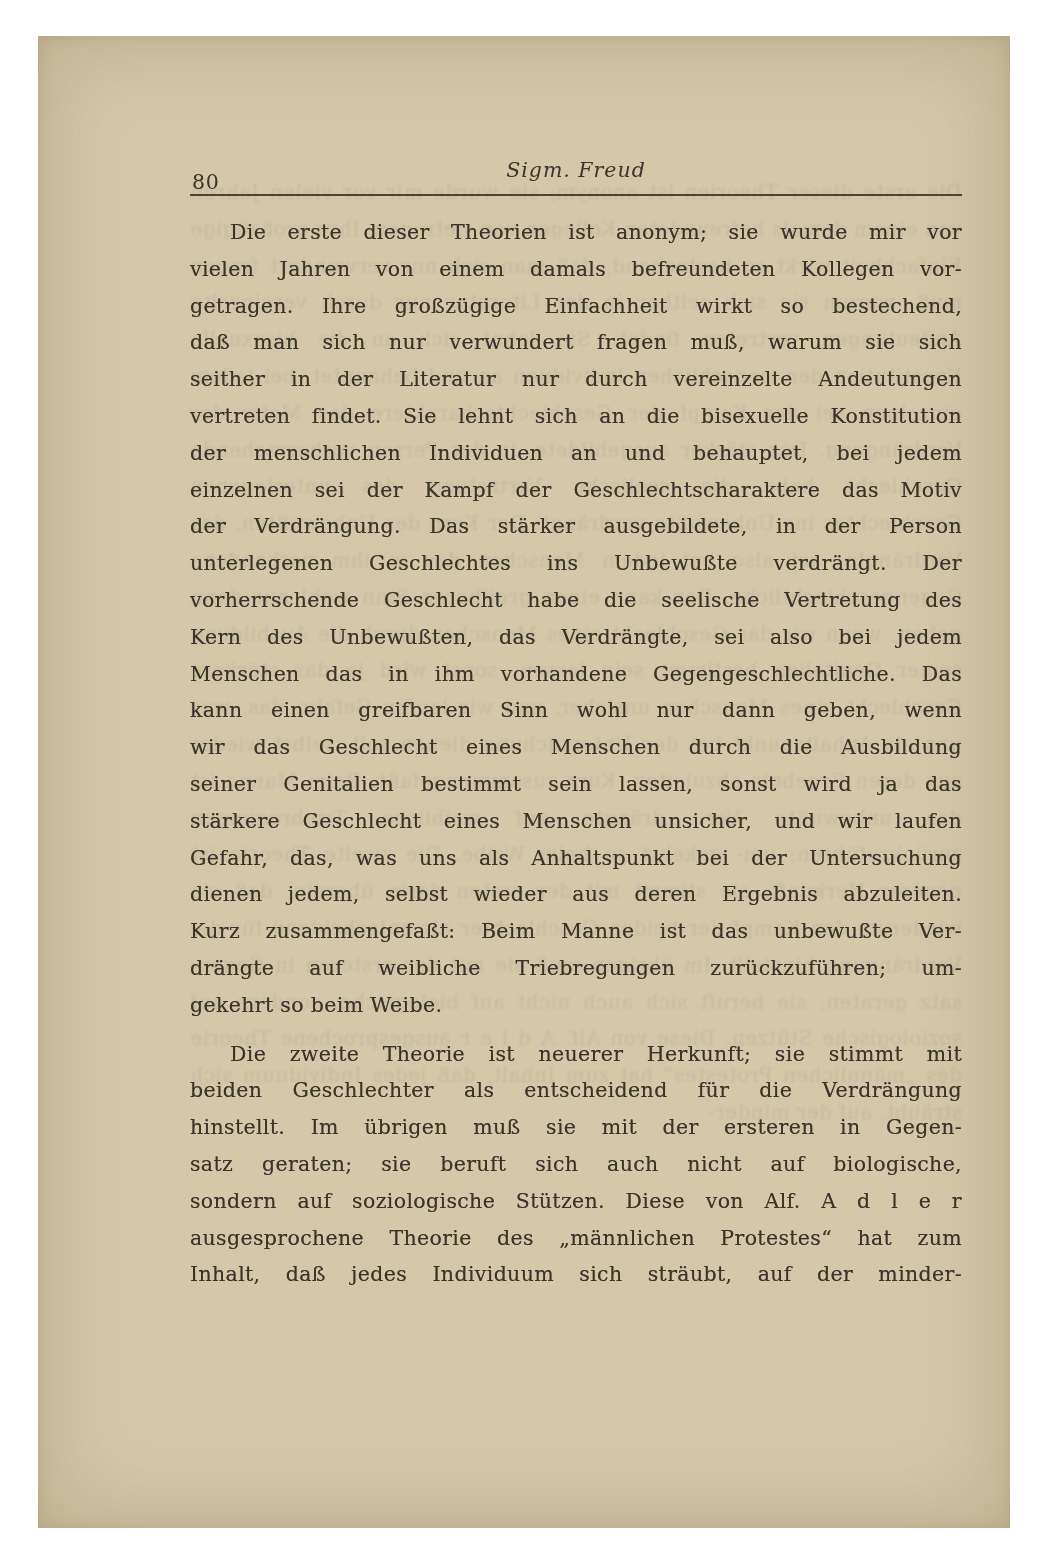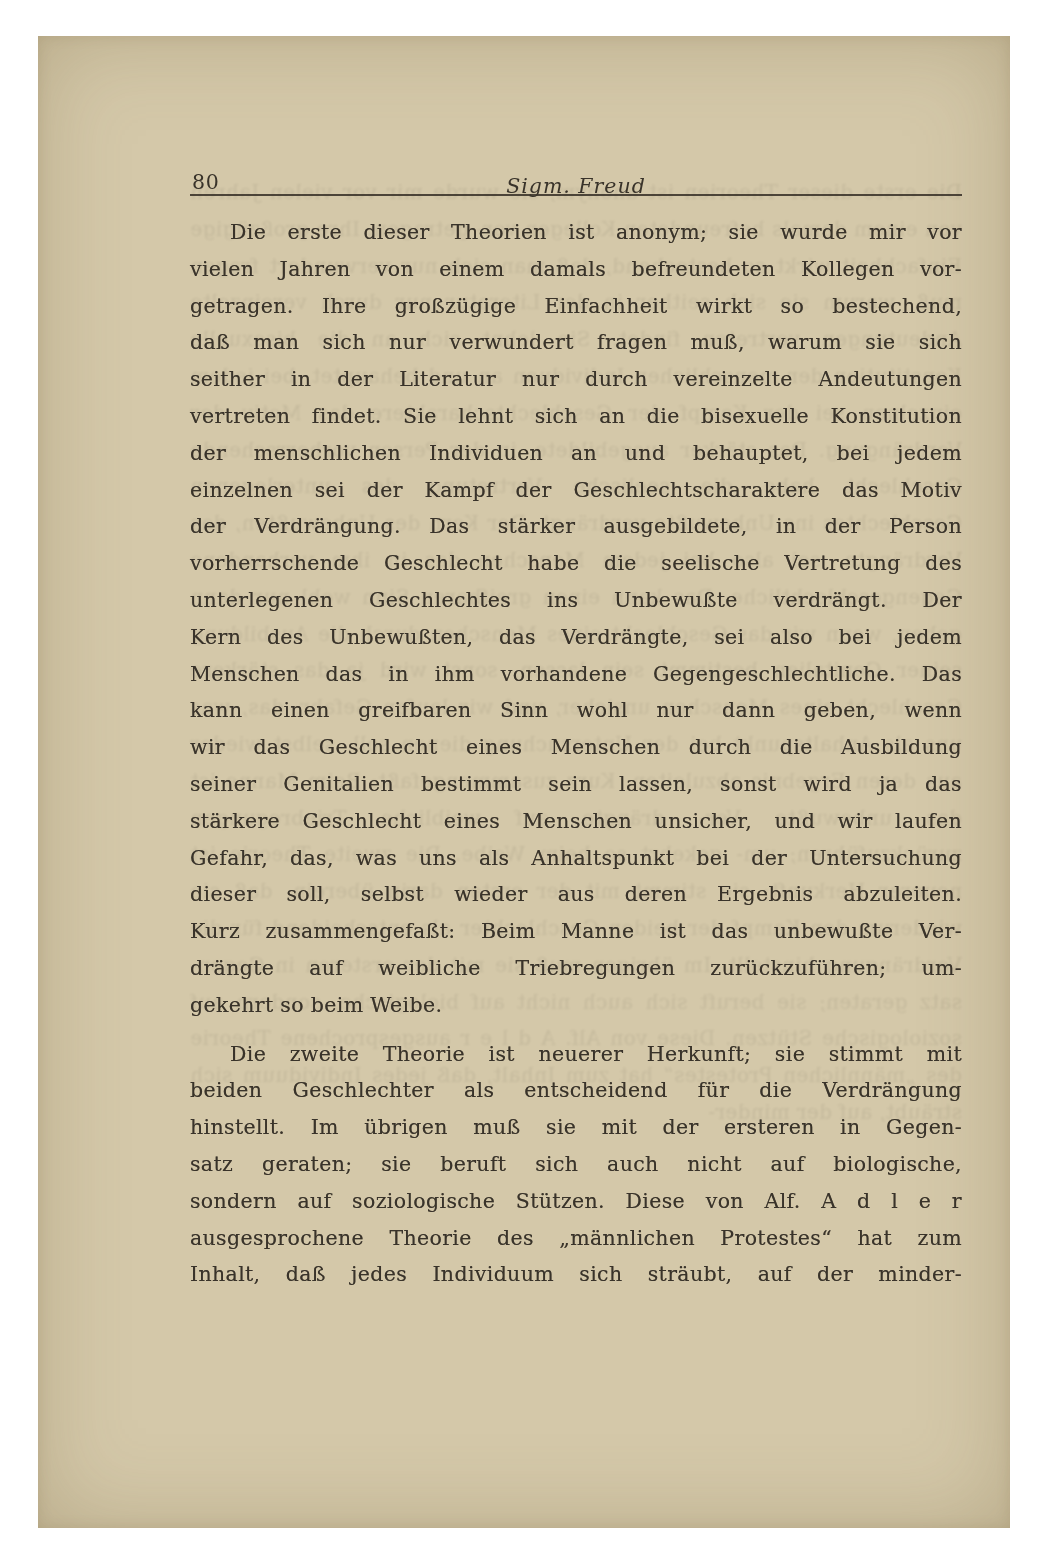--- a/index.html
+++ b/index.html
@@ -48,21 +48,20 @@
     letter-spacing:0.6px;
   }
   .pagenum{
     position:absolute;left:2px;top:12px;
   }
   .runhead{
     position:absolute;left:0;right:0;top:0;
     text-align:center;
     font-style:italic;
     letter-spacing:1px;
-    margin-top:16px;
   }
   .rule{
     margin-top:8px;
     border-bottom:2px solid rgba(52,45,36,0.85);
   }
   .body{
     margin-top:18px;
     font-size:20.5px;
     line-height:36.8px;
     letter-spacing:0.35px;
@@ -91,30 +90,30 @@
       <div class="body">
           <div class="line indent">Die erste dieser Theorien ist anonym; sie wurde mir vor</div>
           <div class="line">vielen Jahren von einem damals befreundeten Kollegen vor-</div>
           <div class="line">getragen. Ihre großzügige Einfachheit wirkt so bestechend,</div>
           <div class="line">daß man sich nur verwundert fragen muß, warum sie sich</div>
           <div class="line">seither in der Literatur nur durch vereinzelte Andeutungen</div>
           <div class="line">vertreten findet. Sie lehnt sich an die bisexuelle Konstitution</div>
           <div class="line">der menschlichen Individuen an und behauptet, bei jedem</div>
           <div class="line">einzelnen sei der Kampf der Geschlechtscharaktere das Motiv</div>
           <div class="line">der Verdrängung. Das stärker ausgebildete, in der Person</div>
+          <div class="line">unterlegenen Geschlechtes ins Unbewußte verdrängt. Der</div>
           <div class="line">vorherrschende Geschlecht habe die seelische Vertretung des</div>
-          <div class="line">unterlegenen Geschlechtes ins Unbewußte verdrängt. Der</div>
           <div class="line">Kern des Unbewußten, das Verdrängte, sei also bei jedem</div>
           <div class="line">Menschen das in ihm vorhandene Gegengeschlechtliche. Das</div>
           <div class="line">kann einen greifbaren Sinn wohl nur dann geben, wenn</div>
           <div class="line">wir das Geschlecht eines Menschen durch die Ausbildung</div>
           <div class="line">seiner Genitalien bestimmt sein lassen, sonst wird ja das</div>
           <div class="line">stärkere Geschlecht eines Menschen unsicher, und wir laufen</div>
           <div class="line">Gefahr, das, was uns als Anhaltspunkt bei der Untersuchung</div>
-          <div class="line">dieser soll, selbst wieder aus deren Ergebnis abzuleiten.</div>
+          <div class="line">dienen jedem, selbst wieder aus deren Ergebnis abzuleiten.</div>
           <div class="line">Kurz zusammengefaßt: Beim Manne ist das unbewußte Ver-</div>
           <div class="line">drängte auf weibliche Triebregungen zurückzuführen; um-</div>
           <div class="line last">gekehrt so beim Weibe.</div>
           <div class="line indent">Die zweite Theorie ist neuerer Herkunft; sie stimmt mit</div>
           <div class="line">beiden Geschlechter als entscheidend für die Verdrängung</div>
           <div class="line">hinstellt. Im übrigen muß sie mit der ersteren in Gegen-</div>
           <div class="line">satz geraten; sie beruft sich auch nicht auf biologische,</div>
           <div class="line">sondern auf soziologische Stützen. Diese von Alf. A d l e r</div>
           <div class="line">ausgesprochene Theorie des „männlichen Protestes“ hat zum</div>
           <div class="line">Inhalt, daß jedes Individuum sich sträubt, auf der minder-</div>

